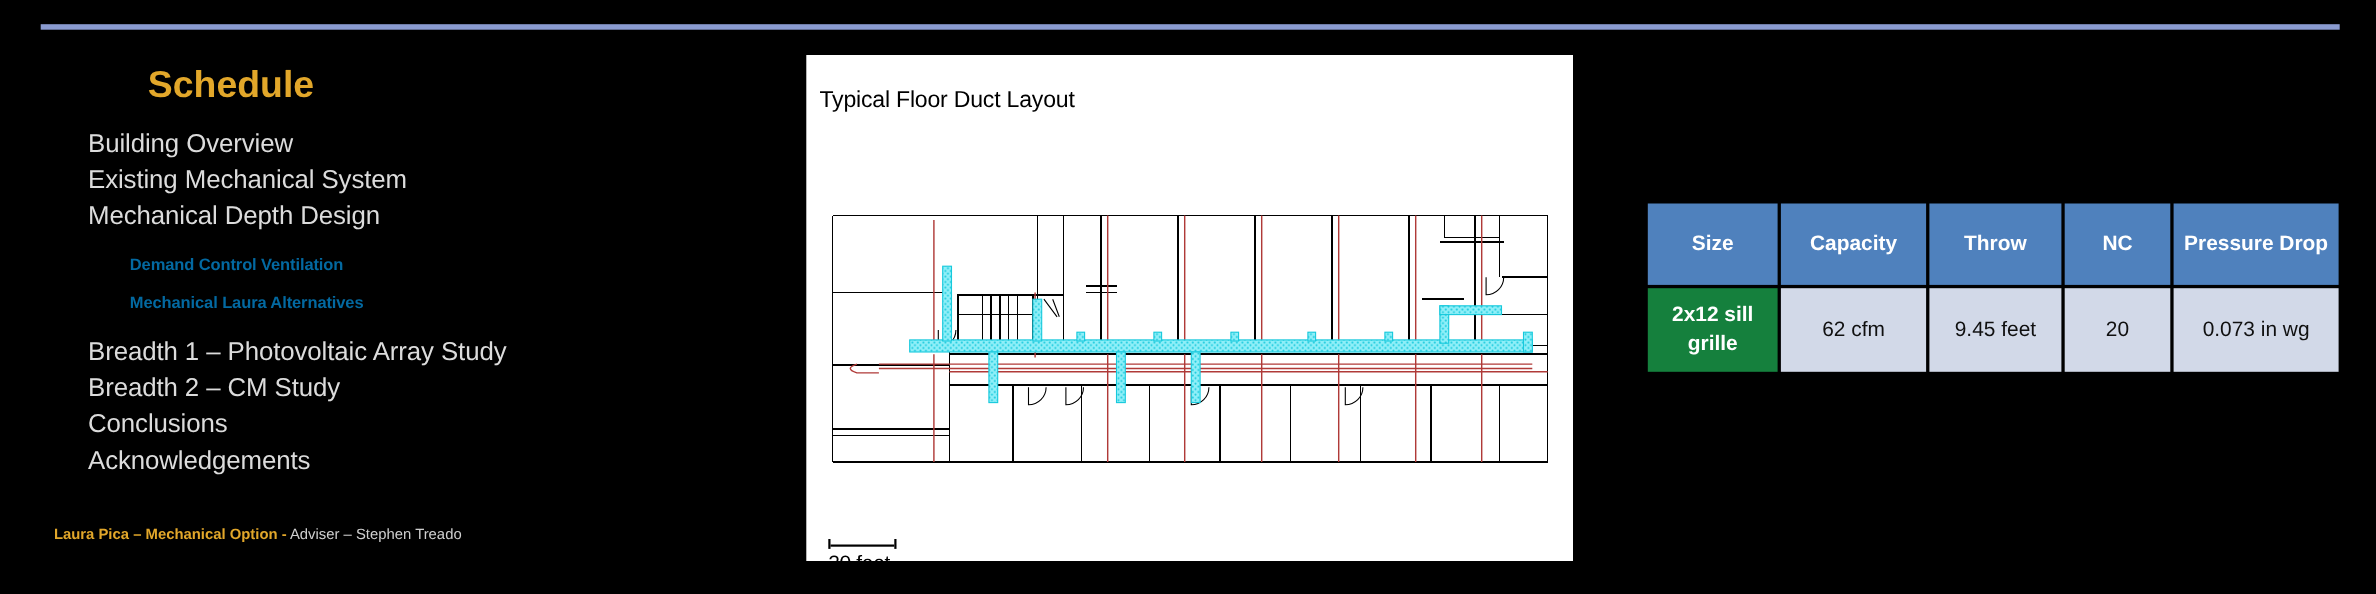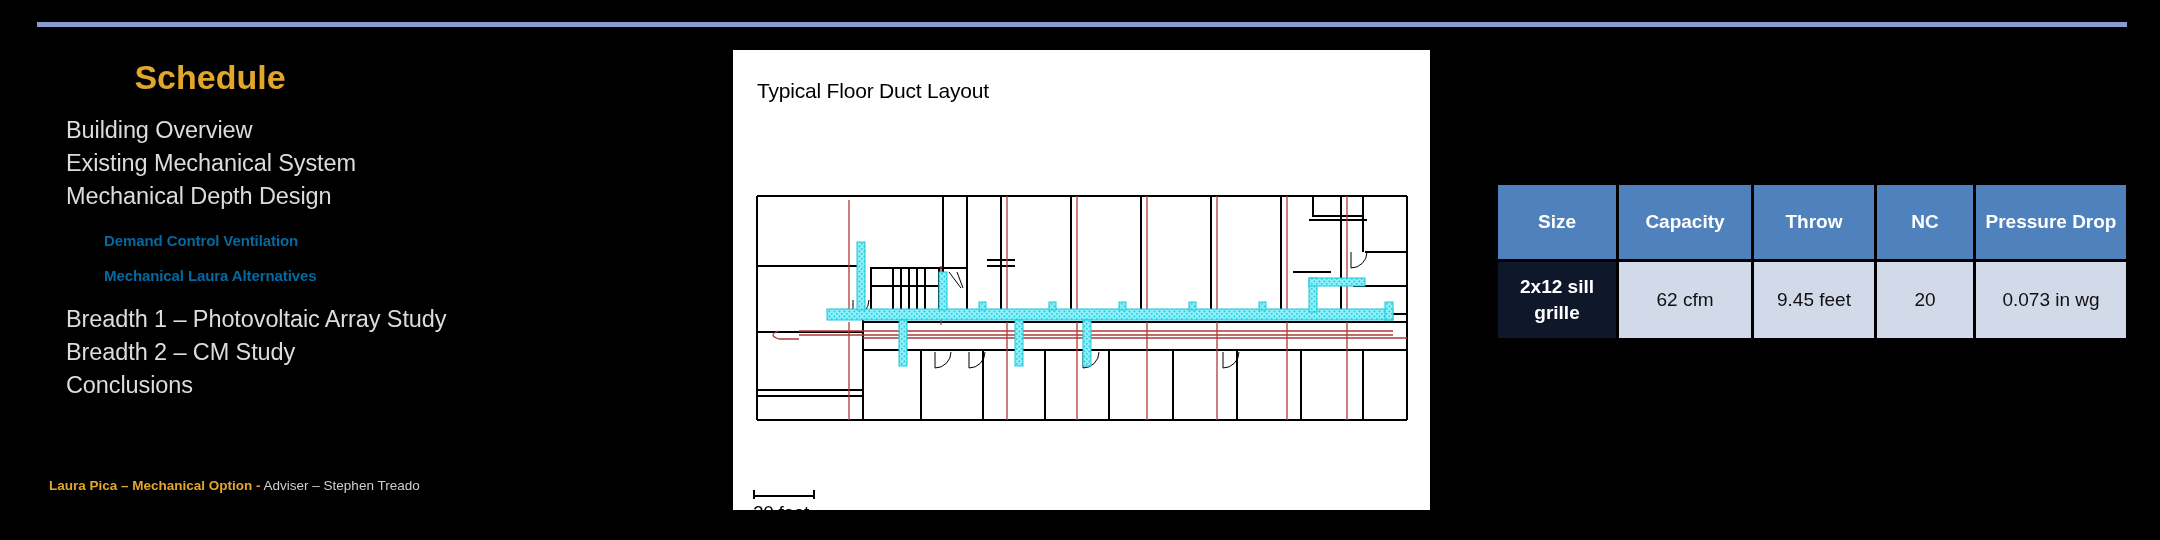--- a/index.html
+++ b/index.html
@@ -35,21 +35,21 @@
     left: 0; top: 20px;
     width: 420px;
     text-align: center;
     font-size: 34px;
     font-weight: bold;
     color: #E2A72A;
     letter-spacing: 0px;
   }
   #agenda {
     position: absolute;
-    left: 66px; top: 76px;
+    left: 80px; top: 76px;
     width: 470px;
   }
   .agenda-item {
     color: #DCDCDC;
     font-size: 23.5px;
     line-height: 33px;
     white-space: nowrap;
     letter-spacing: -0.1px;
   }
   .agenda-item.sub {
@@ -78,21 +78,21 @@
 
   
   #plan-panel {
     position: absolute;
     left: 733px; top: 50px;
     width: 697px; height: 460px;
     background: #FFFFFF;
   }
   #plan-title {
     position: absolute;
-    left: 24px; top: 29px;
+    left: 12px; top: 29px;
     font-size: 21px;
     color: #000000;
     letter-spacing: -0.2px;
   }
 
   
   #plan-canvas {
     position: absolute;
     left: 20px; top: 140px;
     width: 658px; height: 235px;
@@ -149,21 +149,21 @@
     background: #D2D9E8;
     color: #101010;
     font-weight: normal;
     text-align: center;
     vertical-align: middle;
     padding: 6px 4px;
     line-height: 26px;
     height: 76px;
   }
   table.spec td.rowhead {
-    background: #0f172a;
+    background: #15803d;
     color: #FFFFFF;
     font-weight: bold;
   }
   .col-size     { width: 118px; }
   .col-capacity { width: 132px; }
   .col-throw    { width: 120px; }
   .col-nc       { width: 96px;  }
   .col-pd       { width: 150px; }
 </style>
 </head>
@@ -179,20 +179,21 @@
 
     <div id="agenda">
       <div class="agenda-item">Building Overview</div>
       <div class="agenda-item">Existing Mechanical System</div>
       <div class="agenda-item">Mechanical Depth Design</div>
       <div class="agenda-item sub gap-top">Demand Control Ventilation</div>
       <div class="agenda-item sub">Mechanical Laura Alternatives</div>
       <div class="agenda-item gap-top">Breadth 1 – Photovoltaic Array Study</div>
       <div class="agenda-item">Breadth 2 – CM Study</div>
       <div class="agenda-item">Conclusions</div>
+      <div class="agenda-item">Acknowledgements</div>
     </div>
 
     <div id="footer-line">
       <span class="who">Laura Pica – Mechanical Option -</span>
       <span class="adviser">Adviser – Stephen Treado</span>
     </div>
   </div>
 
   <div id="plan-panel">
 

